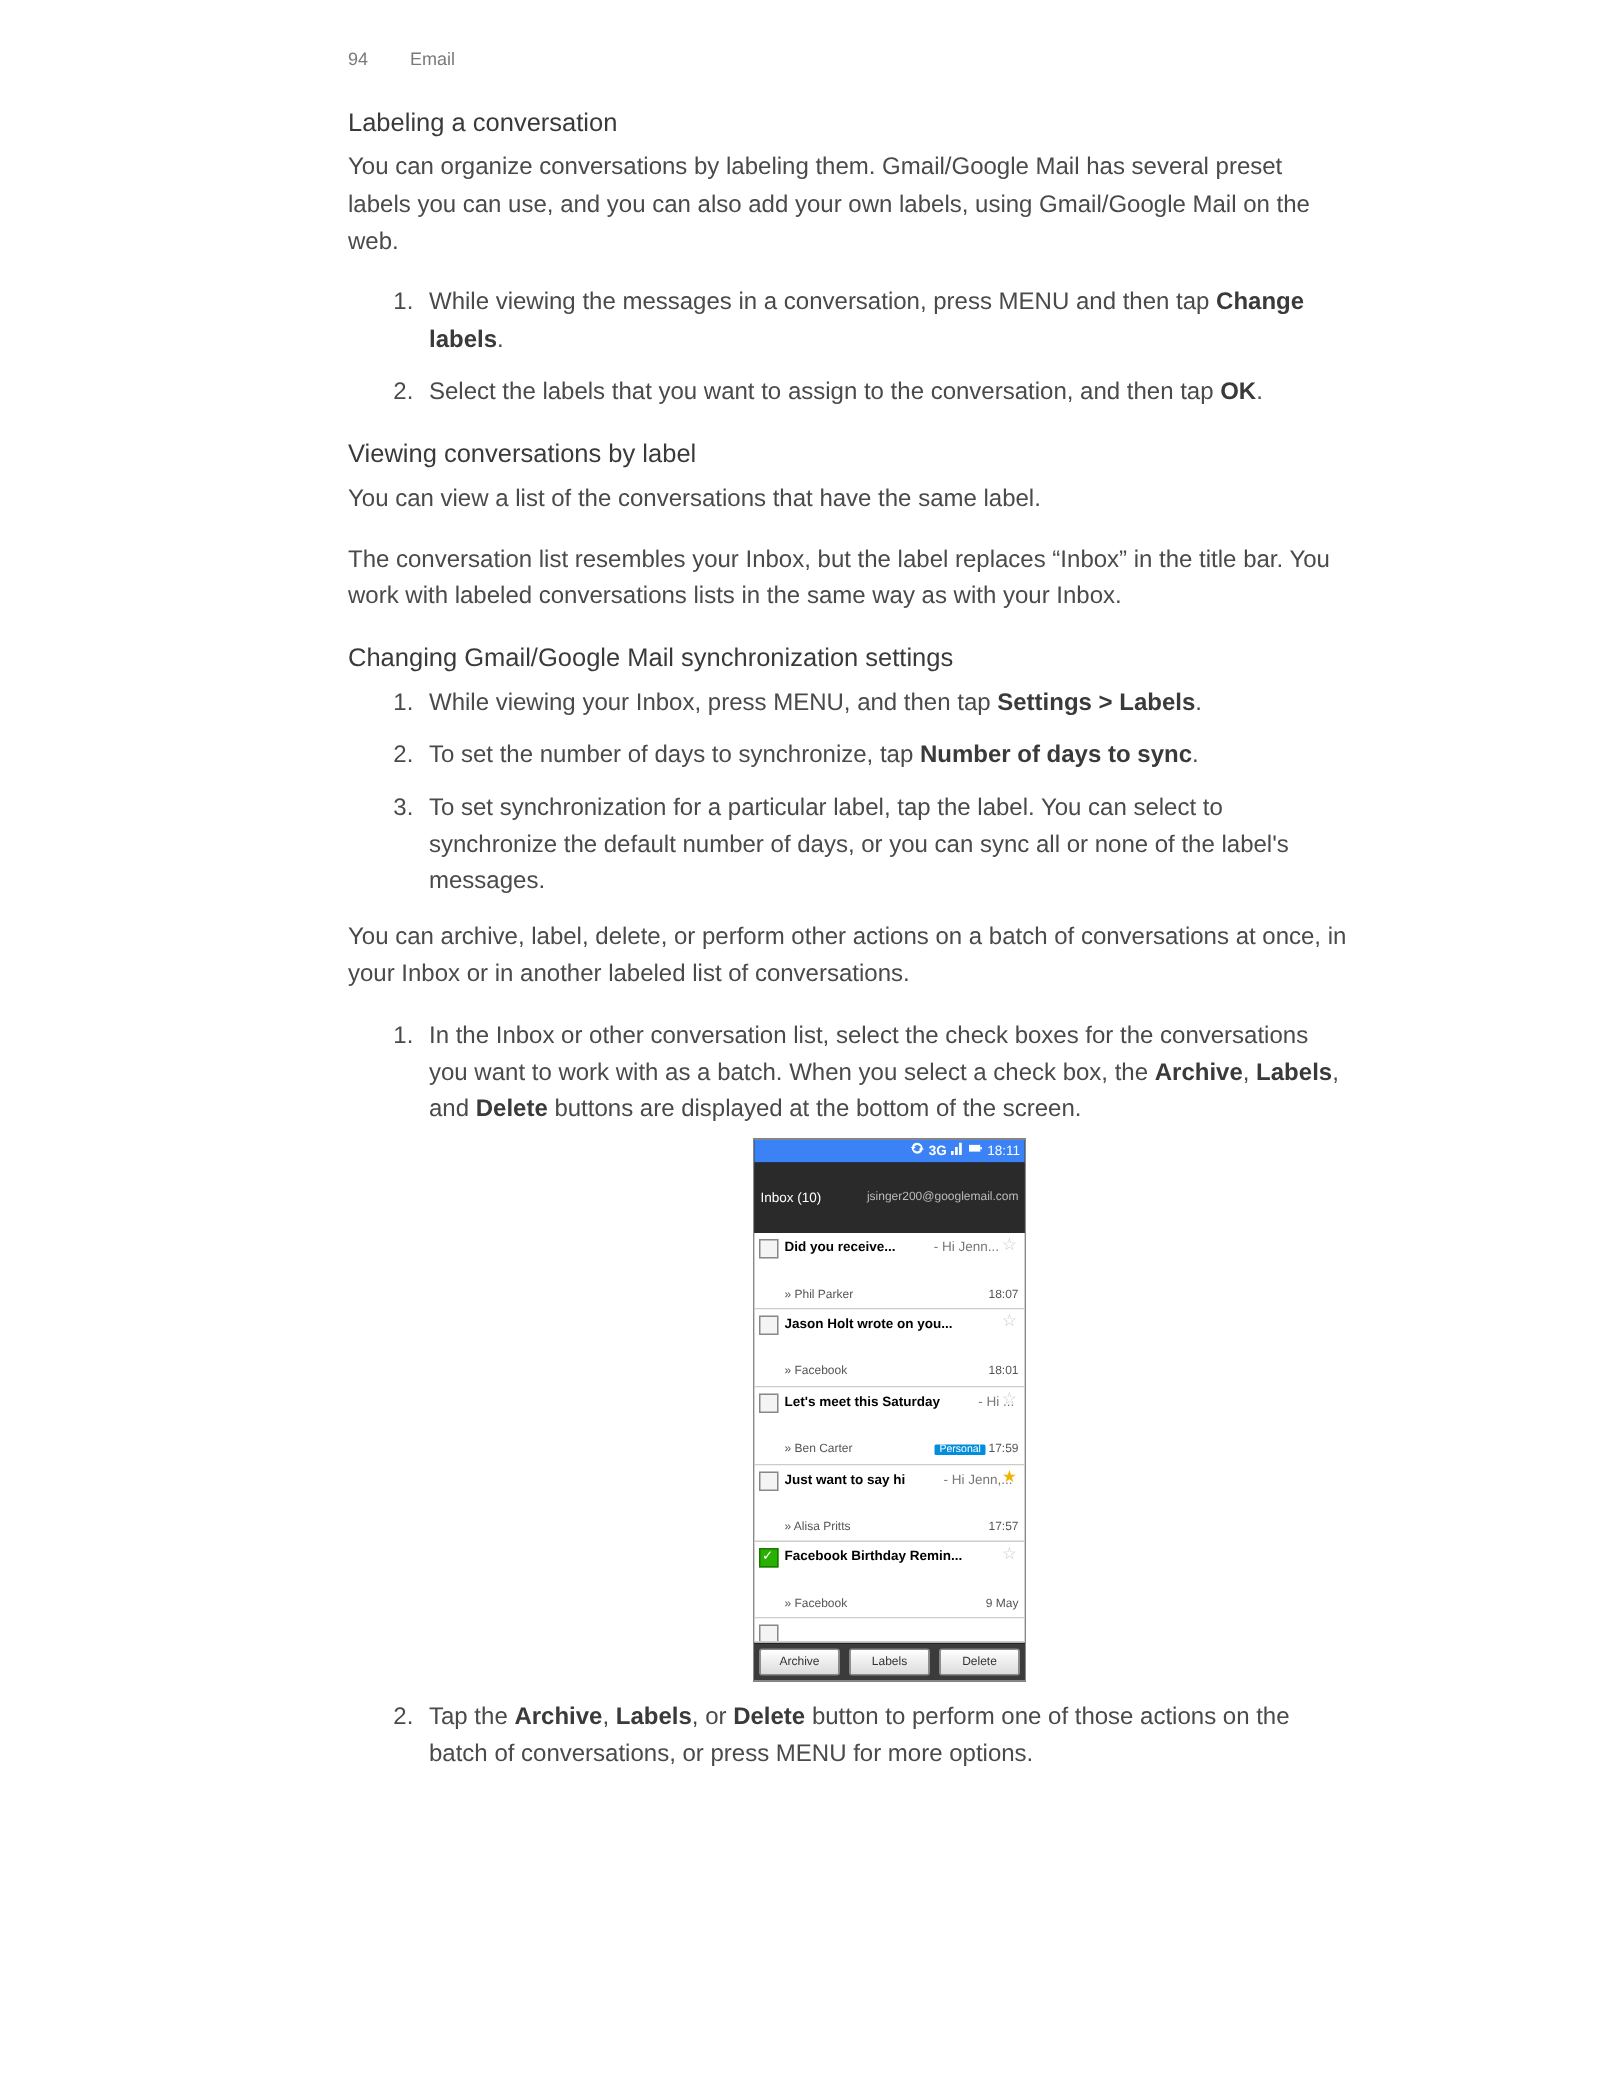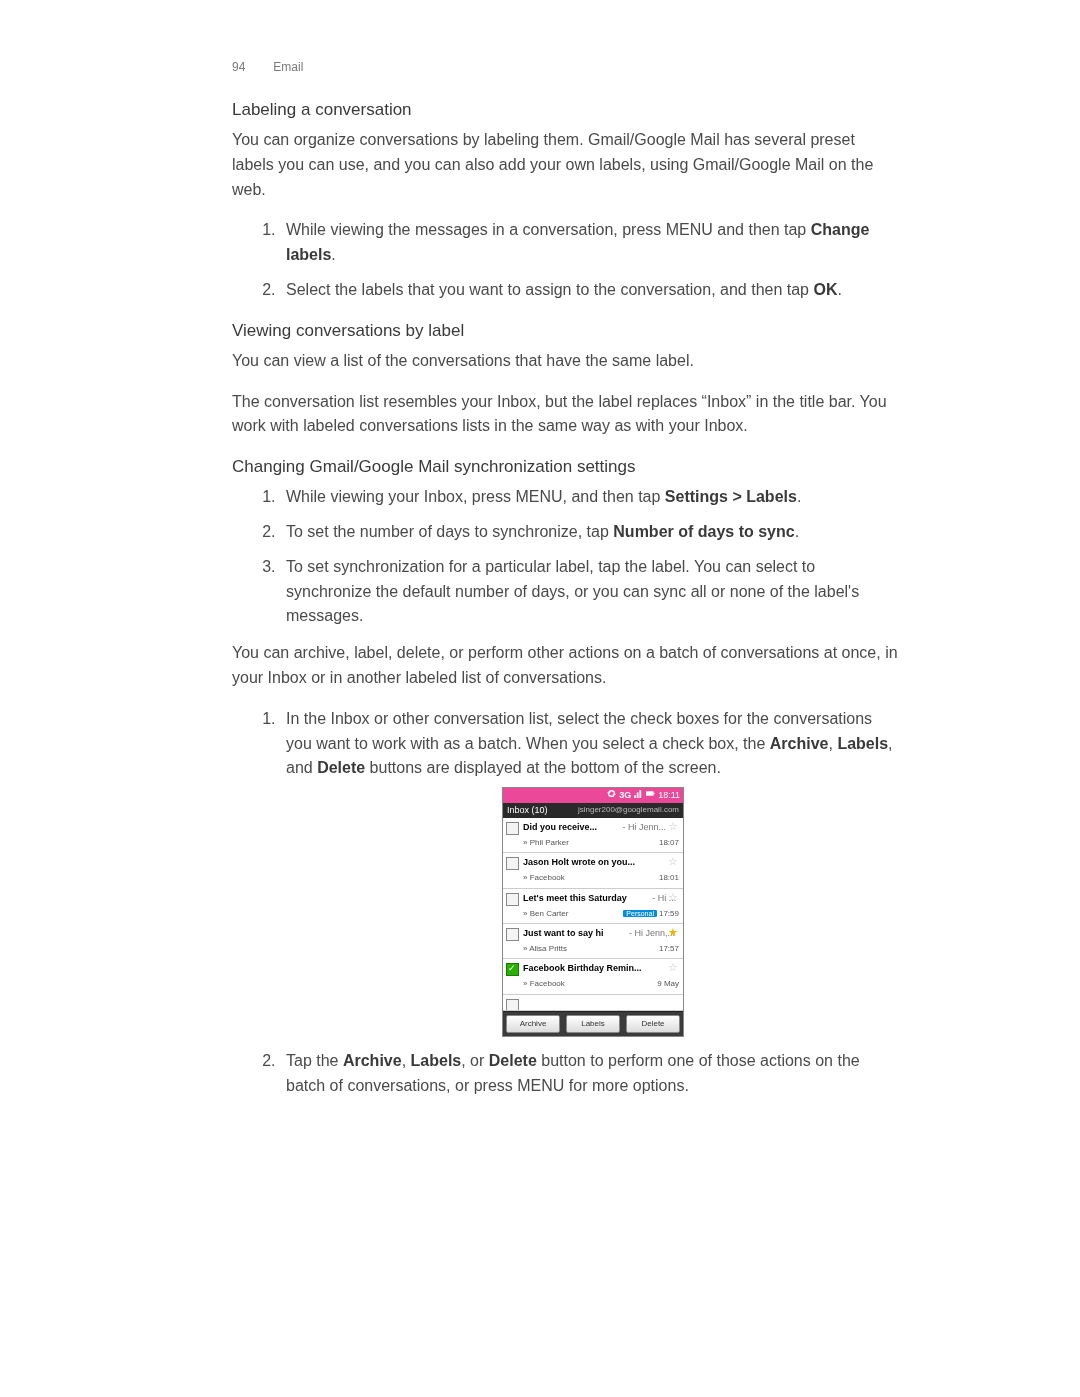--- a/index.html
+++ b/index.html
@@ -11,21 +11,21 @@
   .page {
     width: 1080px;
     height: 1397px;
     position: relative;
     font-family: Arial, Helvetica, sans-serif;
     color: #333;
   }
   .content {
     position: absolute;
     left: 232px;
-    top: 60px;
+    top: 32px;
     width: 668px;
   }
   .header-line {
     font-size: 12px;
     color: #7a7a7a;
     margin-bottom: 26px;
   }
   .header-line .pageno { display: inline-block; width: 26px; }
   .header-line .section { display: inline-block; margin-left: 12px; }
   p.body {
@@ -59,39 +59,39 @@
     margin: 6px auto 12px auto;
     width: 180px;
     border: 1px solid #888;
     background: #000;
     font-family: Arial, Helvetica, sans-serif;
     font-size: 10px;
     color: #000;
   }
   .statusbar {
     height: 15px;
-    background: #ec4899;
+    background: #3b82f6;
     color: #fff;
     display: flex;
     justify-content: flex-end;
     align-items: center;
     padding: 0 3px;
     font-size: 9px;
     gap: 3px;
   }
   .statusbar .g3 { font-weight: 700; }
   .statusbar svg { width: 9px; height: 9px; fill: #fff; }
   .titlebar {
     height: 15px;
     background: #2a2a2a;
     color: #fff;
     display: flex;
     justify-content: space-between;
     align-items: center;
-    padding: 0 4px;
+    padding: 16px 4px;
     font-size: 9px;
   }
   .titlebar .acct { color: #bbb; font-size: 8px; }
   .list { background: #fff; }
   .row {
     position: relative;
     border-bottom: 1px solid #ccc;
     padding: 3px 4px 3px 20px;
     background: #fff;
   }
@@ -130,21 +130,21 @@
     padding-right: 14px;
   }
   .row .subject .b { font-weight: 700; }
   .row .subject .g { color: #777; margin-left: 23px; }
   .row .meta {
     display: flex;
     justify-content: space-between;
     align-items: center;
     font-size: 8px;
     color: #555;
-    margin-top: 2px;
+    margin-top: 18px;
   }
   .row .meta .tag {
     font-size: 7px;
     color: #fff;
     background: #038edd;
     padding: 0 3px;
     border-radius: 1px;
     margin-right: 2px;
   }
   .row.partial { height: 9px; overflow: hidden; }

